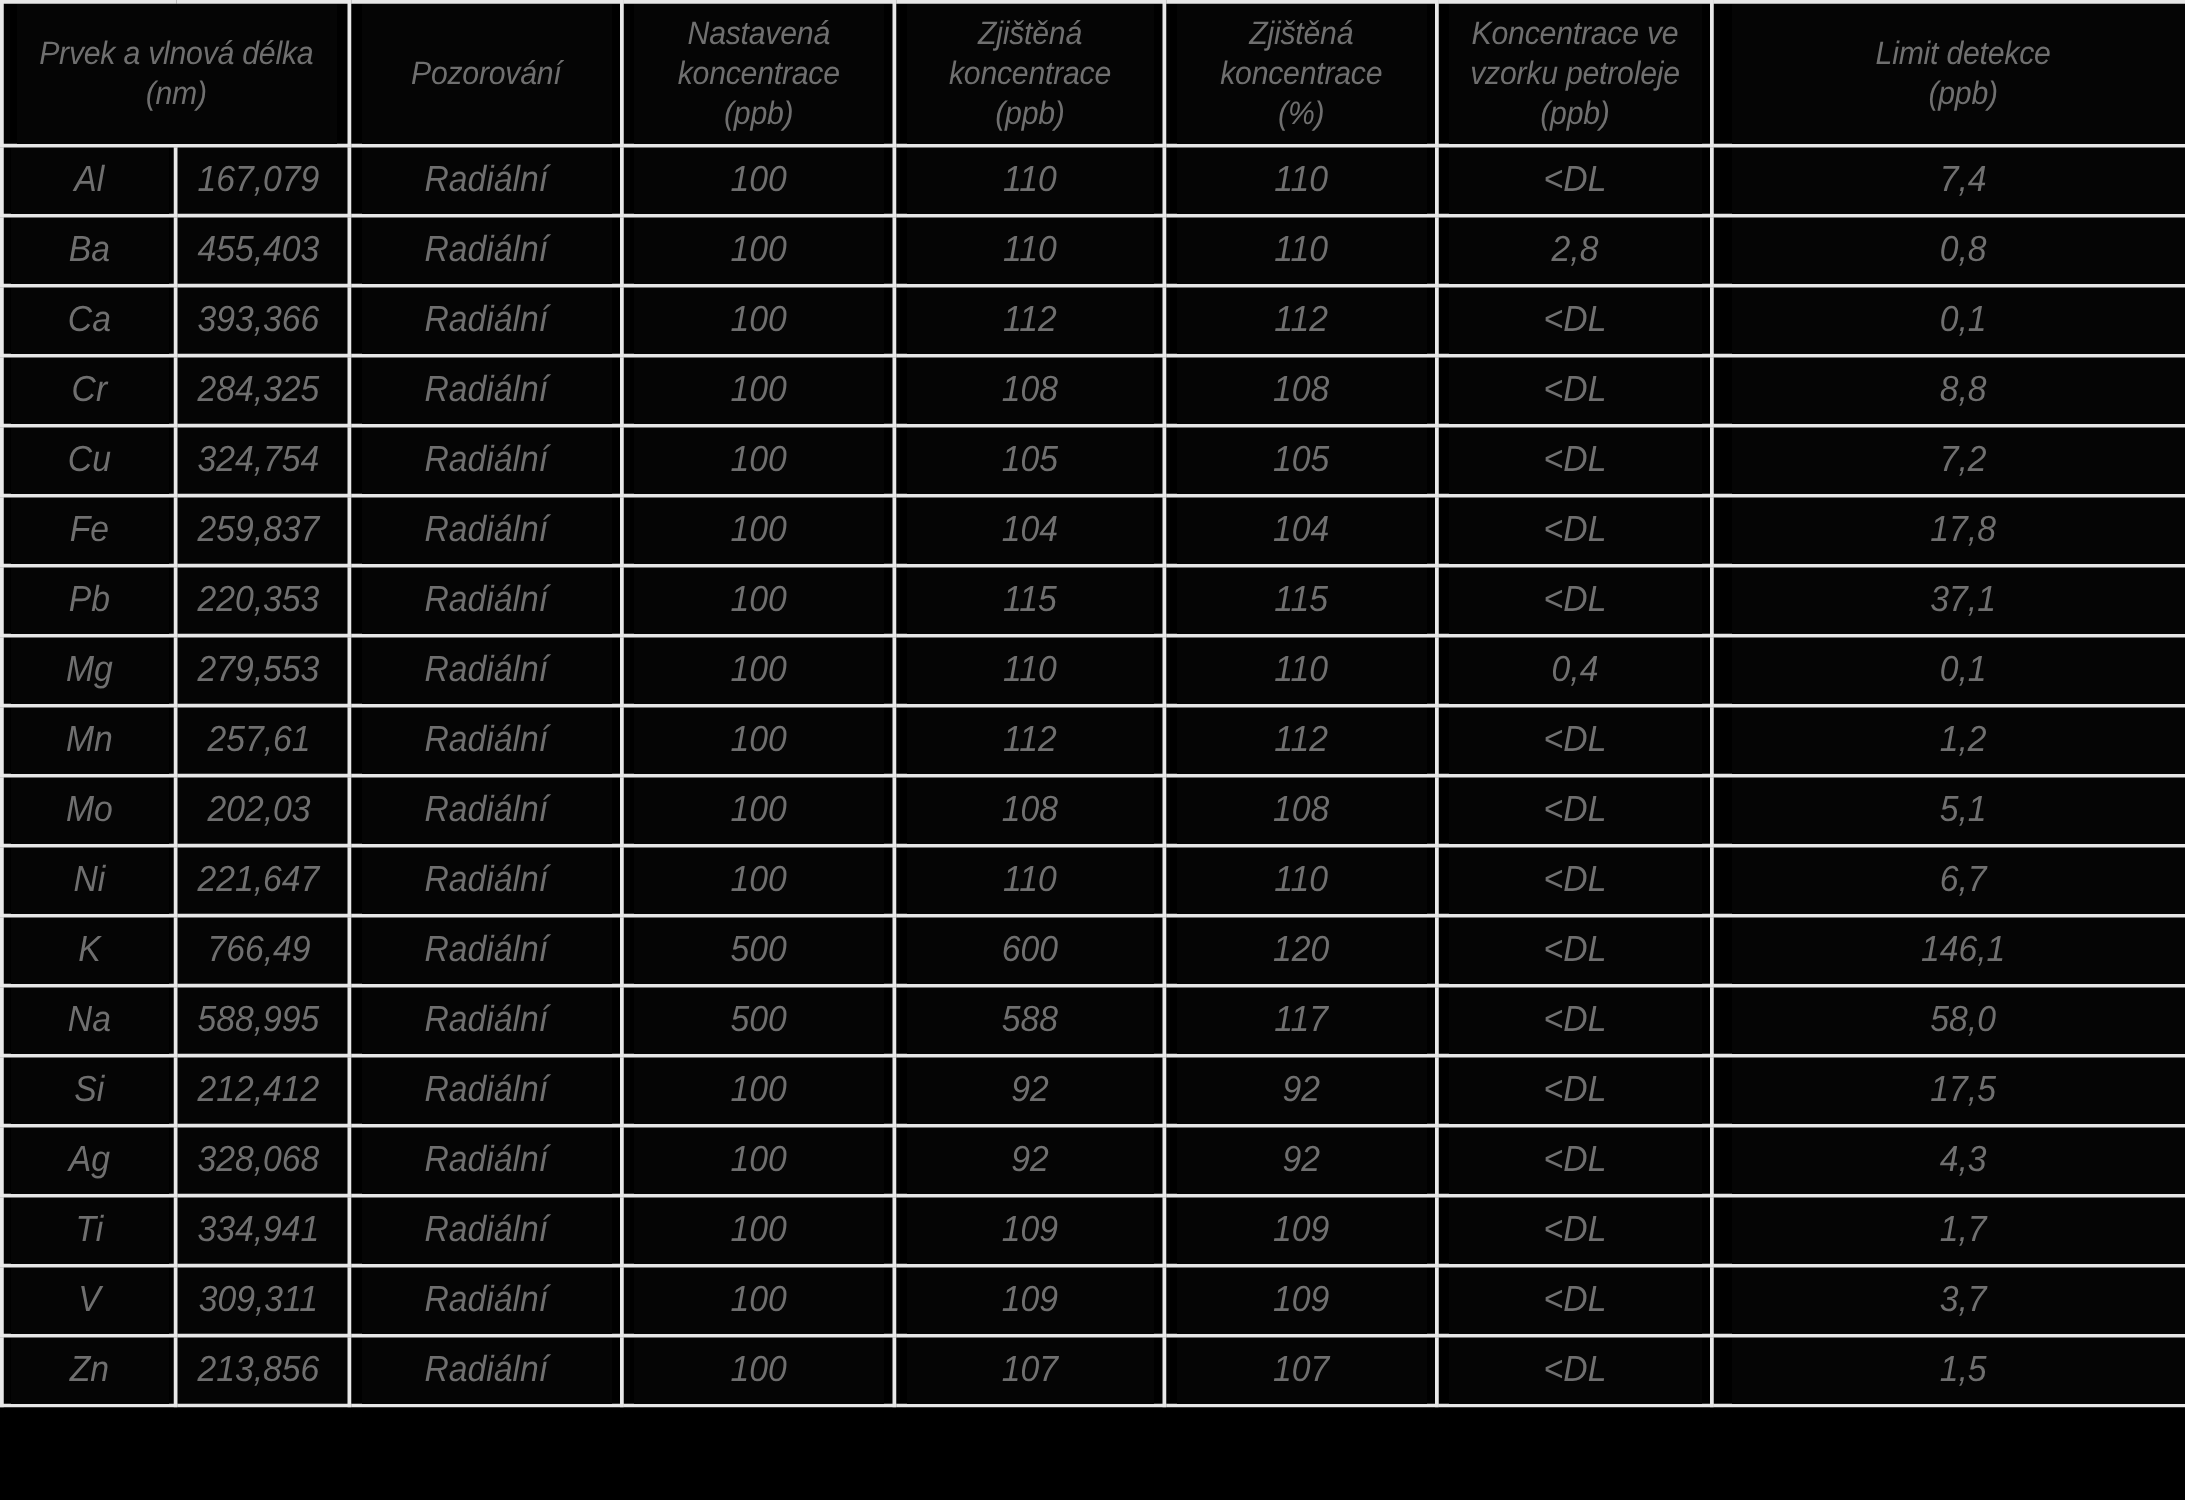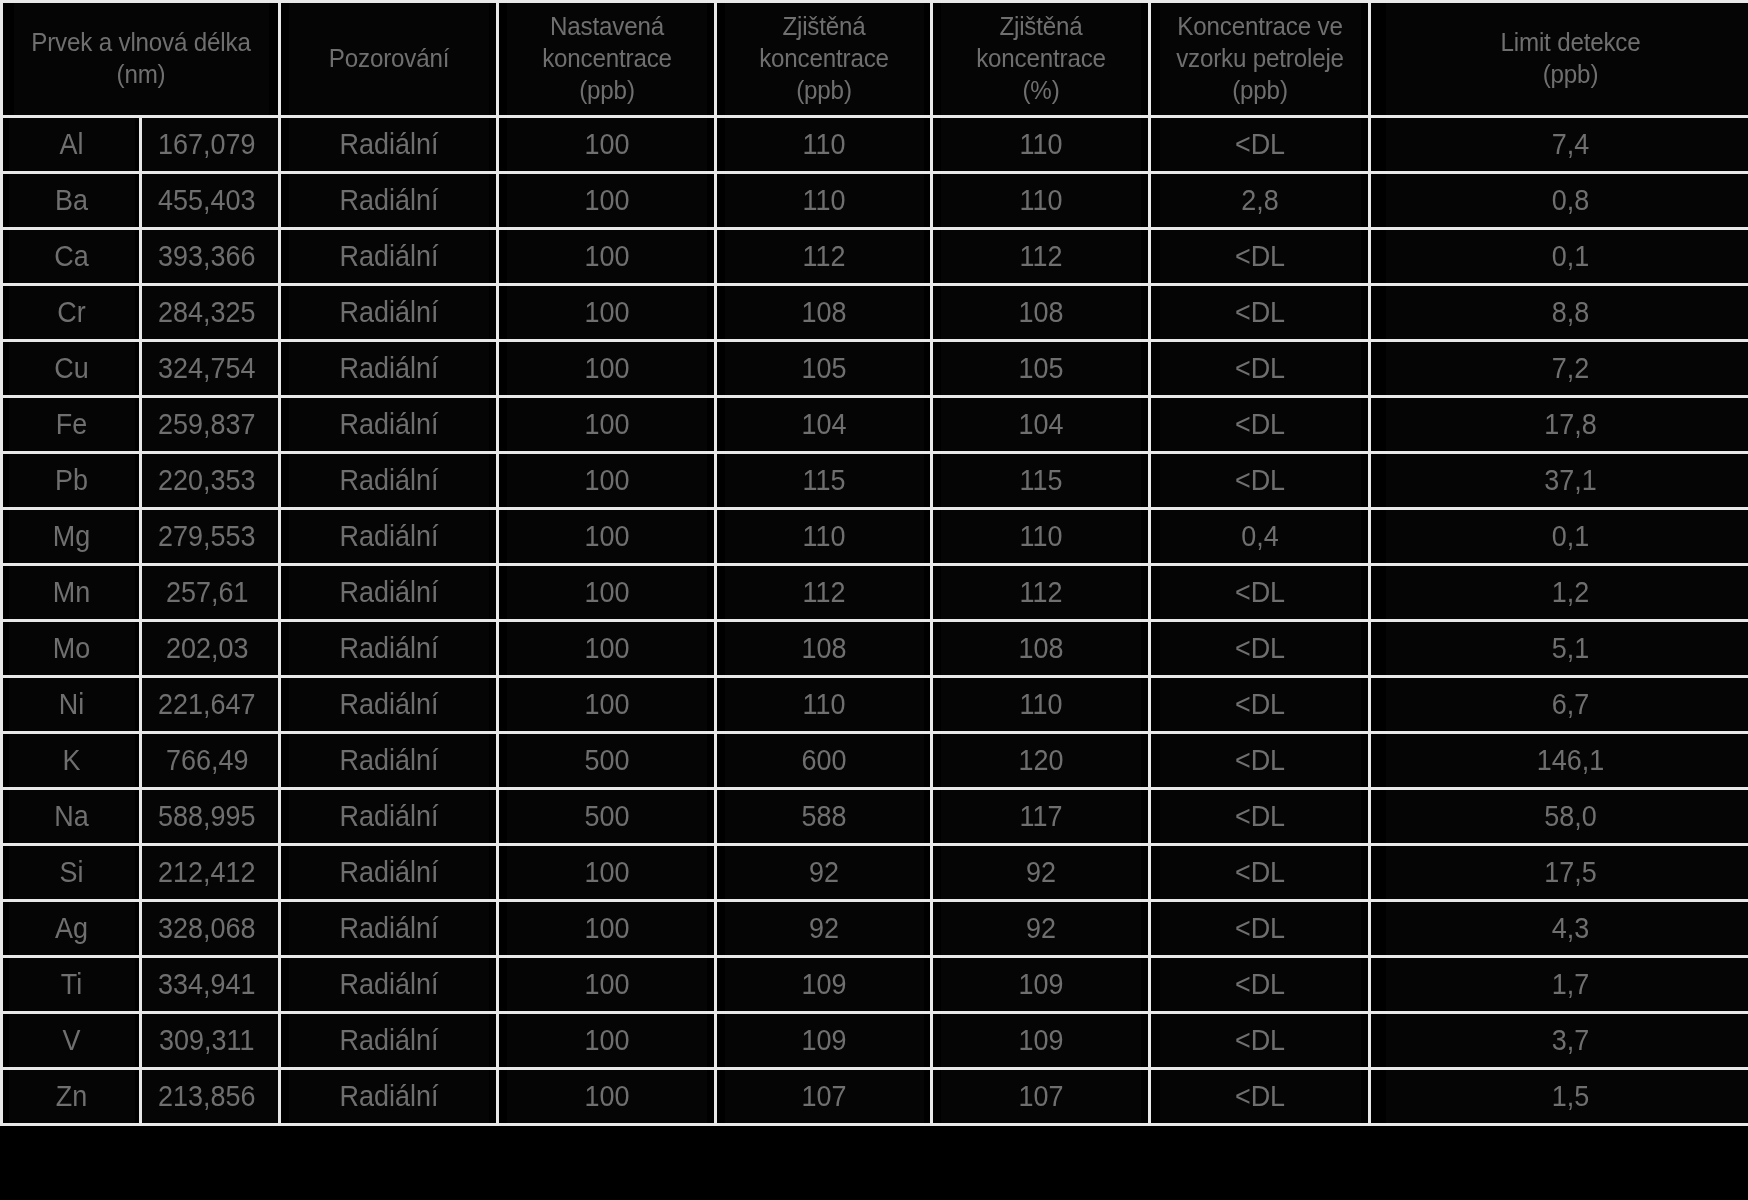--- a/index.html
+++ b/index.html
@@ -13,20 +13,21 @@
     font-family: "Liberation Sans", "DejaVu Sans", sans-serif;
     overflow: hidden;
   }
 
   .table-wrap {
     position: relative;
     width: 1748px;
     height: 1012px;
     background: #22c55e;
     box-sizing: border-box;
+    font-style: italic;
   }
 
   table.data-table {
     border-collapse: collapse;
     width: 1748px;
     table-layout: fixed;
     background: #000000;
   }
 
   table.data-table td,

